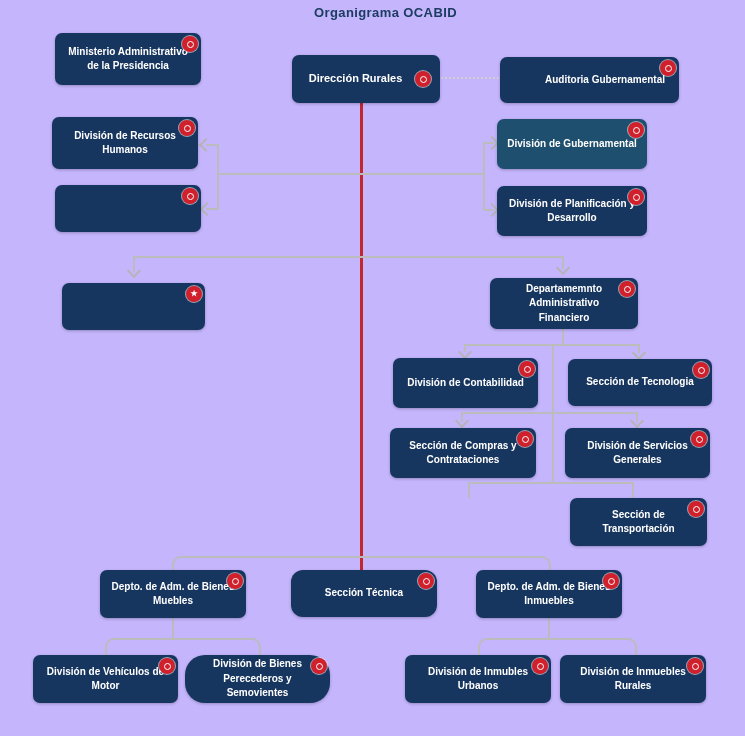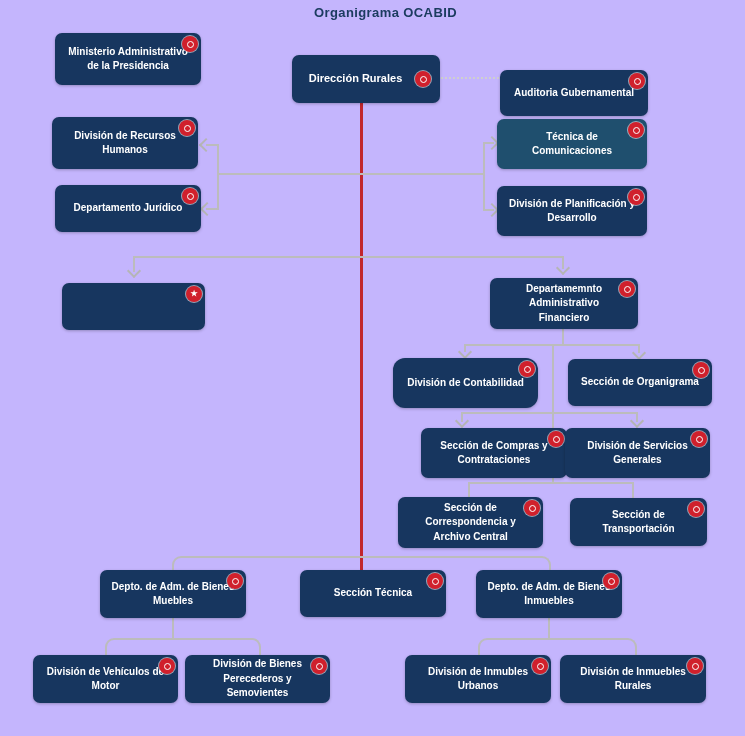--- a/index.html
+++ b/index.html
@@ -102,137 +102,130 @@
     <span class="label">Ministerio Administrativo de la Presidencia</span>
   </div>
 
   <div class="node root" style="left:292px;top:55px;width:148px;height:48px;">
     <span class="badge inline">
         <i class="ring"></i>
       </span>
     <span class="label">Dirección Rurales</span>
   </div>
 
-  <div class="node" style="left:500px;top:70px;width:148px;height:46px;">
+  <div class="node" style="left:500px;top:57px;width:148px;height:46px;padding-left:31px;">
     <span class="badge">
         <i class="ring"></i>
       </span>
     <span class="label">Auditoria  Gubernamental</span>
   </div>
 
   <div class="node" style="left:52px;top:117px;width:146px;height:52px;">
     <span class="badge">
         <i class="ring"></i>
       </span>
     <span class="label">División de Recursos Humanos</span>
   </div>
 
   <div class="node alt" style="left:497px;top:119px;width:150px;height:50px;">
     <span class="badge">
         <i class="ring"></i>
       </span>
-    <span class="label">Técnica de Comunicaciones</span>
+    <span class="label">División de Gubernamental</span>
   </div>
 
   <div class="node" style="left:55px;top:185px;width:146px;height:47px;">
     <span class="badge">
         <i class="ring"></i>
       </span>
-    <span class="label">Departamento Jurídico</span>
   </div>
 
   <div class="node" style="left:497px;top:186px;width:150px;height:50px;">
     <span class="badge">
         <i class="ring"></i>
       </span>
     <span class="label">División de Planificación y Desarrollo</span>
   </div>
 
   <div class="node" style="left:62px;top:283px;width:143px;height:47px;">
     <span class="badge">★</span>
   </div>
 
   <div class="node narrow" style="left:490px;top:278px;width:148px;height:51px;">
     <span class="badge">
         <i class="ring"></i>
       </span>
     <span class="label">Departamemnto Administrativo Financiero</span>
   </div>
 
-  <div class="node" style="left:393px;top:358px;width:145px;height:50px;border-radius:12px;">
+  <div class="node" style="left:393px;top:358px;width:145px;height:50px;">
     <span class="badge">
         <i class="ring"></i>
       </span>
     <span class="label">División de Contabilidad</span>
   </div>
 
   <div class="node" style="left:568px;top:359px;width:144px;height:47px;">
     <span class="badge">
         <i class="ring"></i>
       </span>
-    <span class="label">Sección de Organigrama</span>
-  </div>
-
-  <div class="node" style="left:390px;top:428px;width:146px;height:50px;margin-left:31px;">
+    <span class="label">Sección de Tecnologia</span>
+  </div>
+
+  <div class="node" style="left:390px;top:428px;width:146px;height:50px;">
     <span class="badge">
         <i class="ring"></i>
       </span>
     <span class="label">Sección de Compras y Contrataciones</span>
   </div>
 
   <div class="node" style="left:565px;top:428px;width:145px;height:50px;">
     <span class="badge">
         <i class="ring"></i>
       </span>
     <span class="label">División de Servicios Generales</span>
   </div>
 
-  <div class="node" style="left:398px;top:497px;width:145px;height:51px;">
-    <span class="badge">
-        <i class="ring"></i>
-      </span>
-    <span class="label">Sección de Correspondencia y Archivo Central</span>
-  </div>
 
   <div class="node" style="left:570px;top:498px;width:137px;height:48px;">
     <span class="badge">
         <i class="ring"></i>
       </span>
     <span class="label">Sección de Transportación</span>
   </div>
 
   <div class="node" style="left:100px;top:570px;width:146px;height:48px;">
     <span class="badge">
         <i class="ring"></i>
       </span>
     <span class="label">Depto. de Adm. de Bienes Muebles</span>
   </div>
 
-  <div class="node" style="left:300px;top:570px;width:146px;height:47px;">
+  <div class="node" style="left:291px;top:570px;width:146px;height:47px;border-radius:12px;">
     <span class="badge">
         <i class="ring"></i>
       </span>
     <span class="label">Sección Técnica</span>
   </div>
 
   <div class="node" style="left:476px;top:570px;width:146px;height:48px;">
     <span class="badge">
         <i class="ring"></i>
       </span>
     <span class="label">Depto. de Adm. de Bienes Inmuebles</span>
   </div>
 
   <div class="node" style="left:33px;top:655px;width:145px;height:48px;">
     <span class="badge">
         <i class="ring"></i>
       </span>
     <span class="label">División de Vehículos de Motor</span>
   </div>
 
-  <div class="node" style="left:185px;top:655px;width:145px;height:48px;">
+  <div class="node" style="left:185px;top:655px;width:145px;height:48px;border-radius:20px;">
     <span class="badge">
         <i class="ring"></i>
       </span>
     <span class="label">División de Bienes Perecederos y Semovientes</span>
   </div>
 
   <div class="node" style="left:405px;top:655px;width:146px;height:48px;">
     <span class="badge">
         <i class="ring"></i>
       </span>

